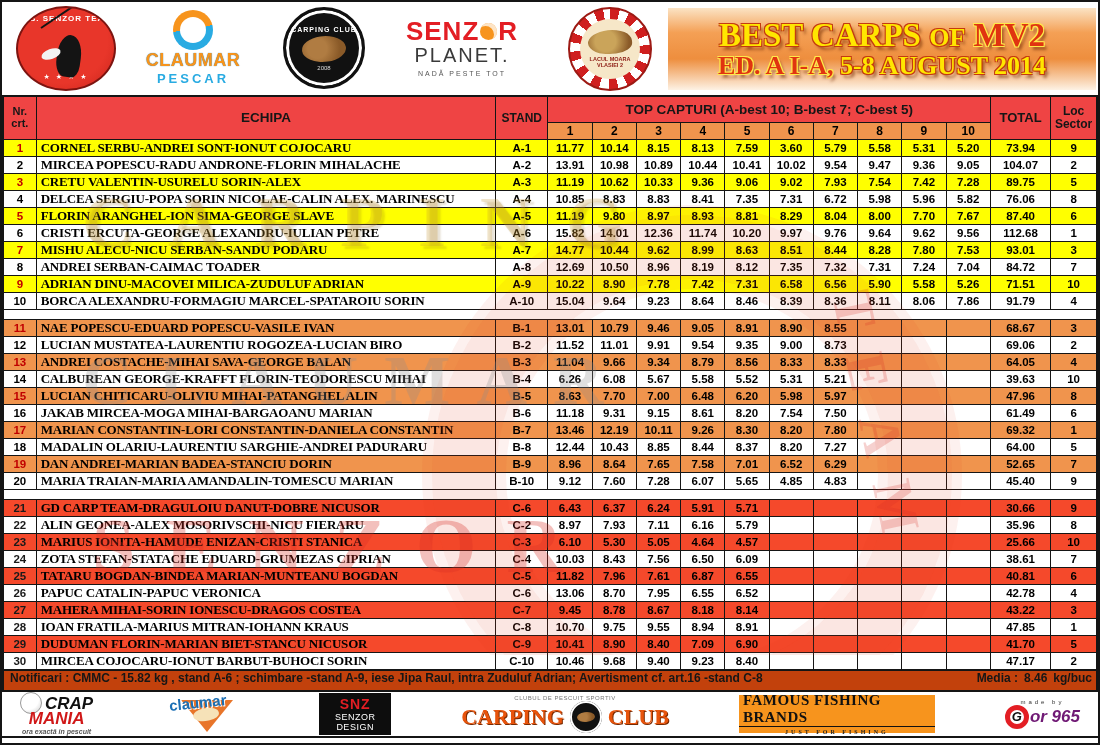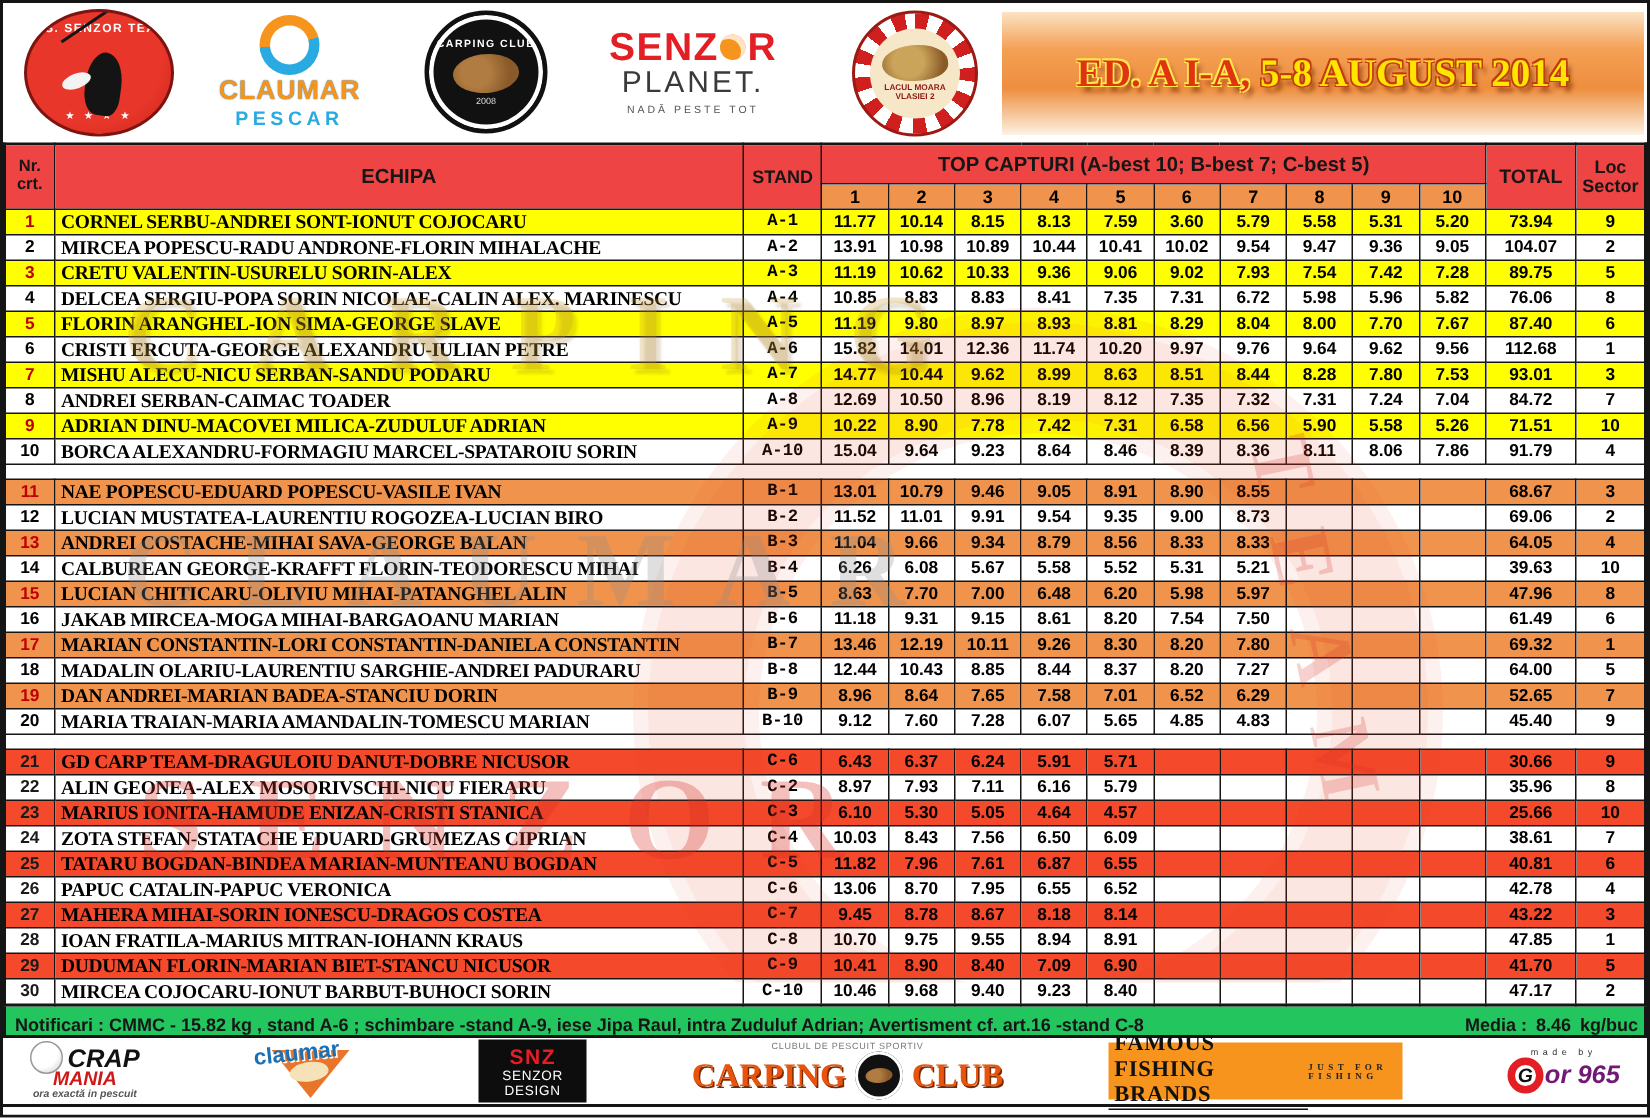--- a/index.html
+++ b/index.html
@@ -56,21 +56,21 @@
   .h-merged { height:26px; font-size:13.5px; }
   .h-two { font-size:11px; line-height:1.05; }
   .h-num td { height:17px; background:#f0944d; font-weight:bold; font-size:12px; text-align:center; }
   .h-total { font-size:13px; }
   .h-loc { font-size:12px; line-height:1.05; }
 
   tr.datarow { height:16.5px; background:#fff; }
   tr.datarow td { font-weight:bold; }
   .c-nr { text-align:center; font-size:11.5px; }
   .c-team { font-family:"Liberation Serif",serif; font-size:13px; padding-left:4px; letter-spacing:-.2px; }
-  .c-stand { text-align:center; font-size:11.5px;font-family:Liberation Mono, monospace; }
+  .c-stand { text-align:center; font-size:11.5px; }
   .c-val, .c-total { text-align:center; font-size:11.5px; }
   .c-loc { text-align:center; font-size:11.5px; }
 
   tr.g-a.hl { background:#ffff00; }
   tr.g-b.hl { background:#f0944d; }
   tr.g-c.hl { background:#f5492b; }
   tr.g-a.hl .c-nr, tr.g-b.hl .c-nr { color:#c00000; }
   tr.g-c .c-nr { color:#1a1a1a;margin-top:14px; }
 
   tr.spacer { height:10px; background:#fff; }
@@ -79,50 +79,50 @@
   
   .watermark { position:absolute; left:0; top:0; width:1100px; height:560px; pointer-events:none; overflow:hidden; font-family:"Liberation Serif",serif; }
   .wm-ring { position:absolute; left:430px; top:120px; width:520px; height:520px; border-radius:50%; border:64px solid rgba(225,60,30,.13); box-shadow:0 0 0 10px rgba(225,60,30,.07), inset 0 0 0 10px rgba(225,60,30,.07); }
   .wm-text { position:absolute; font-weight:bold; white-space:nowrap; }
   .wm-carping { left:80px; top:86px; font-size:72px; letter-spacing:34px; color:rgba(196,150,52,.26); text-shadow:3px 3px 2px rgba(120,90,20,.18); }
   .wm-claumar { left:80px; top:246px; font-size:70px; letter-spacing:26px; color:rgba(140,140,140,.28); }
   .wm-senzor { left:90px; top:406px; font-size:78px; letter-spacing:30px; color:rgba(215,45,35,.30); }
   .wm-team { left:880px; top:190px; font-size:56px; letter-spacing:26px; color:rgba(215,45,35,.22); transform:rotate(78deg); transform-origin:left top; }
 
   
-  .notif { height:21px; width:1096px; background:#22c55e; border:2px solid #151515; border-top:none; display:flex; align-items:flex-end; font-weight:bold; font-size:12px; color:#161616; }
+  .notif { height:21px; width:1096px; background:#c2410c; border:2px solid #151515; border-top:none; display:flex; align-items:flex-start; font-weight:bold; font-size:12px; color:#161616; }
   .notif-text { padding-left:6px; flex:1; }
   .notif-media { display:flex; gap:6px; padding-right:4px; }
 
   
   .bottom-band { height:44px; display:flex; align-items:center; justify-content:space-between; padding:0 18px; background:#fff; }
   .bl { display:flex; flex-direction:column; align-items:center; line-height:1; }
   .crap-row { display:flex; align-items:center; gap:3px; }
   .crap-ball { width:22px; height:22px; border-radius:50%; background:radial-gradient(circle at 35% 30%, #fff 0 55%, #c9c9c9 100%); border:1px solid #999; }
   .crap-word1 { font-size:17px; font-weight:bold; font-style:italic; color:#111; }
-  .crap-word2 { font-size:13px; font-weight:bold; font-style:italic; color:#d01818; margin-top:-4px; }
+  .crap-word2 { font-size:17px; font-weight:bold; font-style:italic; color:#d01818; margin-top:-4px; }
   .crap-tag { font-size:7px; font-weight:bold; color:#555; font-style:italic; margin-top:1px; }
 
   .cl2 { position:relative; width:86px; height:40px; }
   .cl2-tri { position:absolute; left:18px; top:6px; width:0; height:0; border-left:26px solid transparent; border-right:26px solid transparent; border-top:32px solid #e8752a; }
   .cl2-word { position:absolute; left:6px; top:0; font-size:15px; font-weight:bold; color:#1b6fb5; text-shadow:1px 1px 0 #fff; transform:rotate(-6deg); }
   .cl2-fish { position:absolute; left:30px; top:14px; width:26px; height:13px; background:#f6e2b8; border-radius:50% 60% 45% 60%; transform:rotate(-12deg); }
 
   .snz { width:72px; height:42px; background:#0d0d0d; color:#fff; display:flex; flex-direction:column; align-items:center; justify-content:center; }
   .snz-1 { color:#e31e24; font-weight:bold; font-size:14px; letter-spacing:1px; }
   .snz-2, .snz-3 { font-size:9px; letter-spacing:.5px; }
 
   .ccb { display:flex; flex-direction:column; align-items:center; }
   .ccb-tag { font-size:6px; color:#777; letter-spacing:.5px; }
   .ccb-row { display:flex; align-items:center; gap:6px; font-family:"Liberation Serif",serif; }
   .ccb-word { font-size:22px; font-weight:bold; color:#e8540c; text-shadow:1px 1px 0 #7a2a00; }
   .ccb-circ { width:32px; height:32px; border-radius:50%; background:#111; box-shadow:inset 0 0 0 2px #fff; display:flex; align-items:center; justify-content:center; }
   .ccb-circ .badge-fish { width:18px; height:10px; margin:0; }
 
-  .ffb { width:196px; height:38px; background:#f7941d; display:flex; flex-direction:row; align-items:center; justify-content:center; font-family:"Liberation Serif",serif; }
+  .ffb { width:196px; height:38px; background:#f7941d; display:flex; flex-direction:column; align-items:center; justify-content:center; font-family:"Liberation Serif",serif; }
   .ffb-main { font-size:15px; font-weight:bold; color:#111; letter-spacing:.5px; border-bottom:1px solid #111; padding:0 4px; }
   .ffb-tag { font-size:6px; font-weight:bold; color:#222; letter-spacing:3px; margin-top:2px; }
 
   .gor { display:flex; flex-direction:column; align-items:center; }
   .gor-made { font-size:6px; letter-spacing:3px; color:#333; }
   .gor-row { display:flex; align-items:center; }
   .gor-circ { width:24px; height:24px; border-radius:50%; border:5px solid #e31e24; background:#fff; color:#111; font-weight:bold; font-size:13px; display:flex; align-items:center; justify-content:center; font-style:italic; }
   .gor-word { font-size:17px; font-weight:bold; font-style:italic; color:#701a75; margin-left:1px; }
 
   
@@ -163,20 +163,25 @@
       <span class="sp-line2">PLANET.</span>
       <span class="sp-tag">NADĂ PESTE TOT</span>
     </div>
     <div class="logo-moara">
       <div class="moara-inner">
         <span class="moara-fish"></span>
         <span class="moara-txt">LACUL MOARA VLASIEI 2</span>
       </div>
     </div>
     <div class="title-block">
+      <div class="title-l1">
+        <span class="t-yel">BEST CARPS</span>
+        <span class="t-yel t-of">OF</span>
+        <span class="t-red">MV2</span>
+      </div>
       <div class="title-l2">
         <span class="t-red">ED. A I-A,</span>
         <span class="t-yel">5-8 AUGUST 2014</span>
       </div>
     </div>
   </div>
 
   <div class="table-wrap">
     <table class="results">
       <colgroup>

